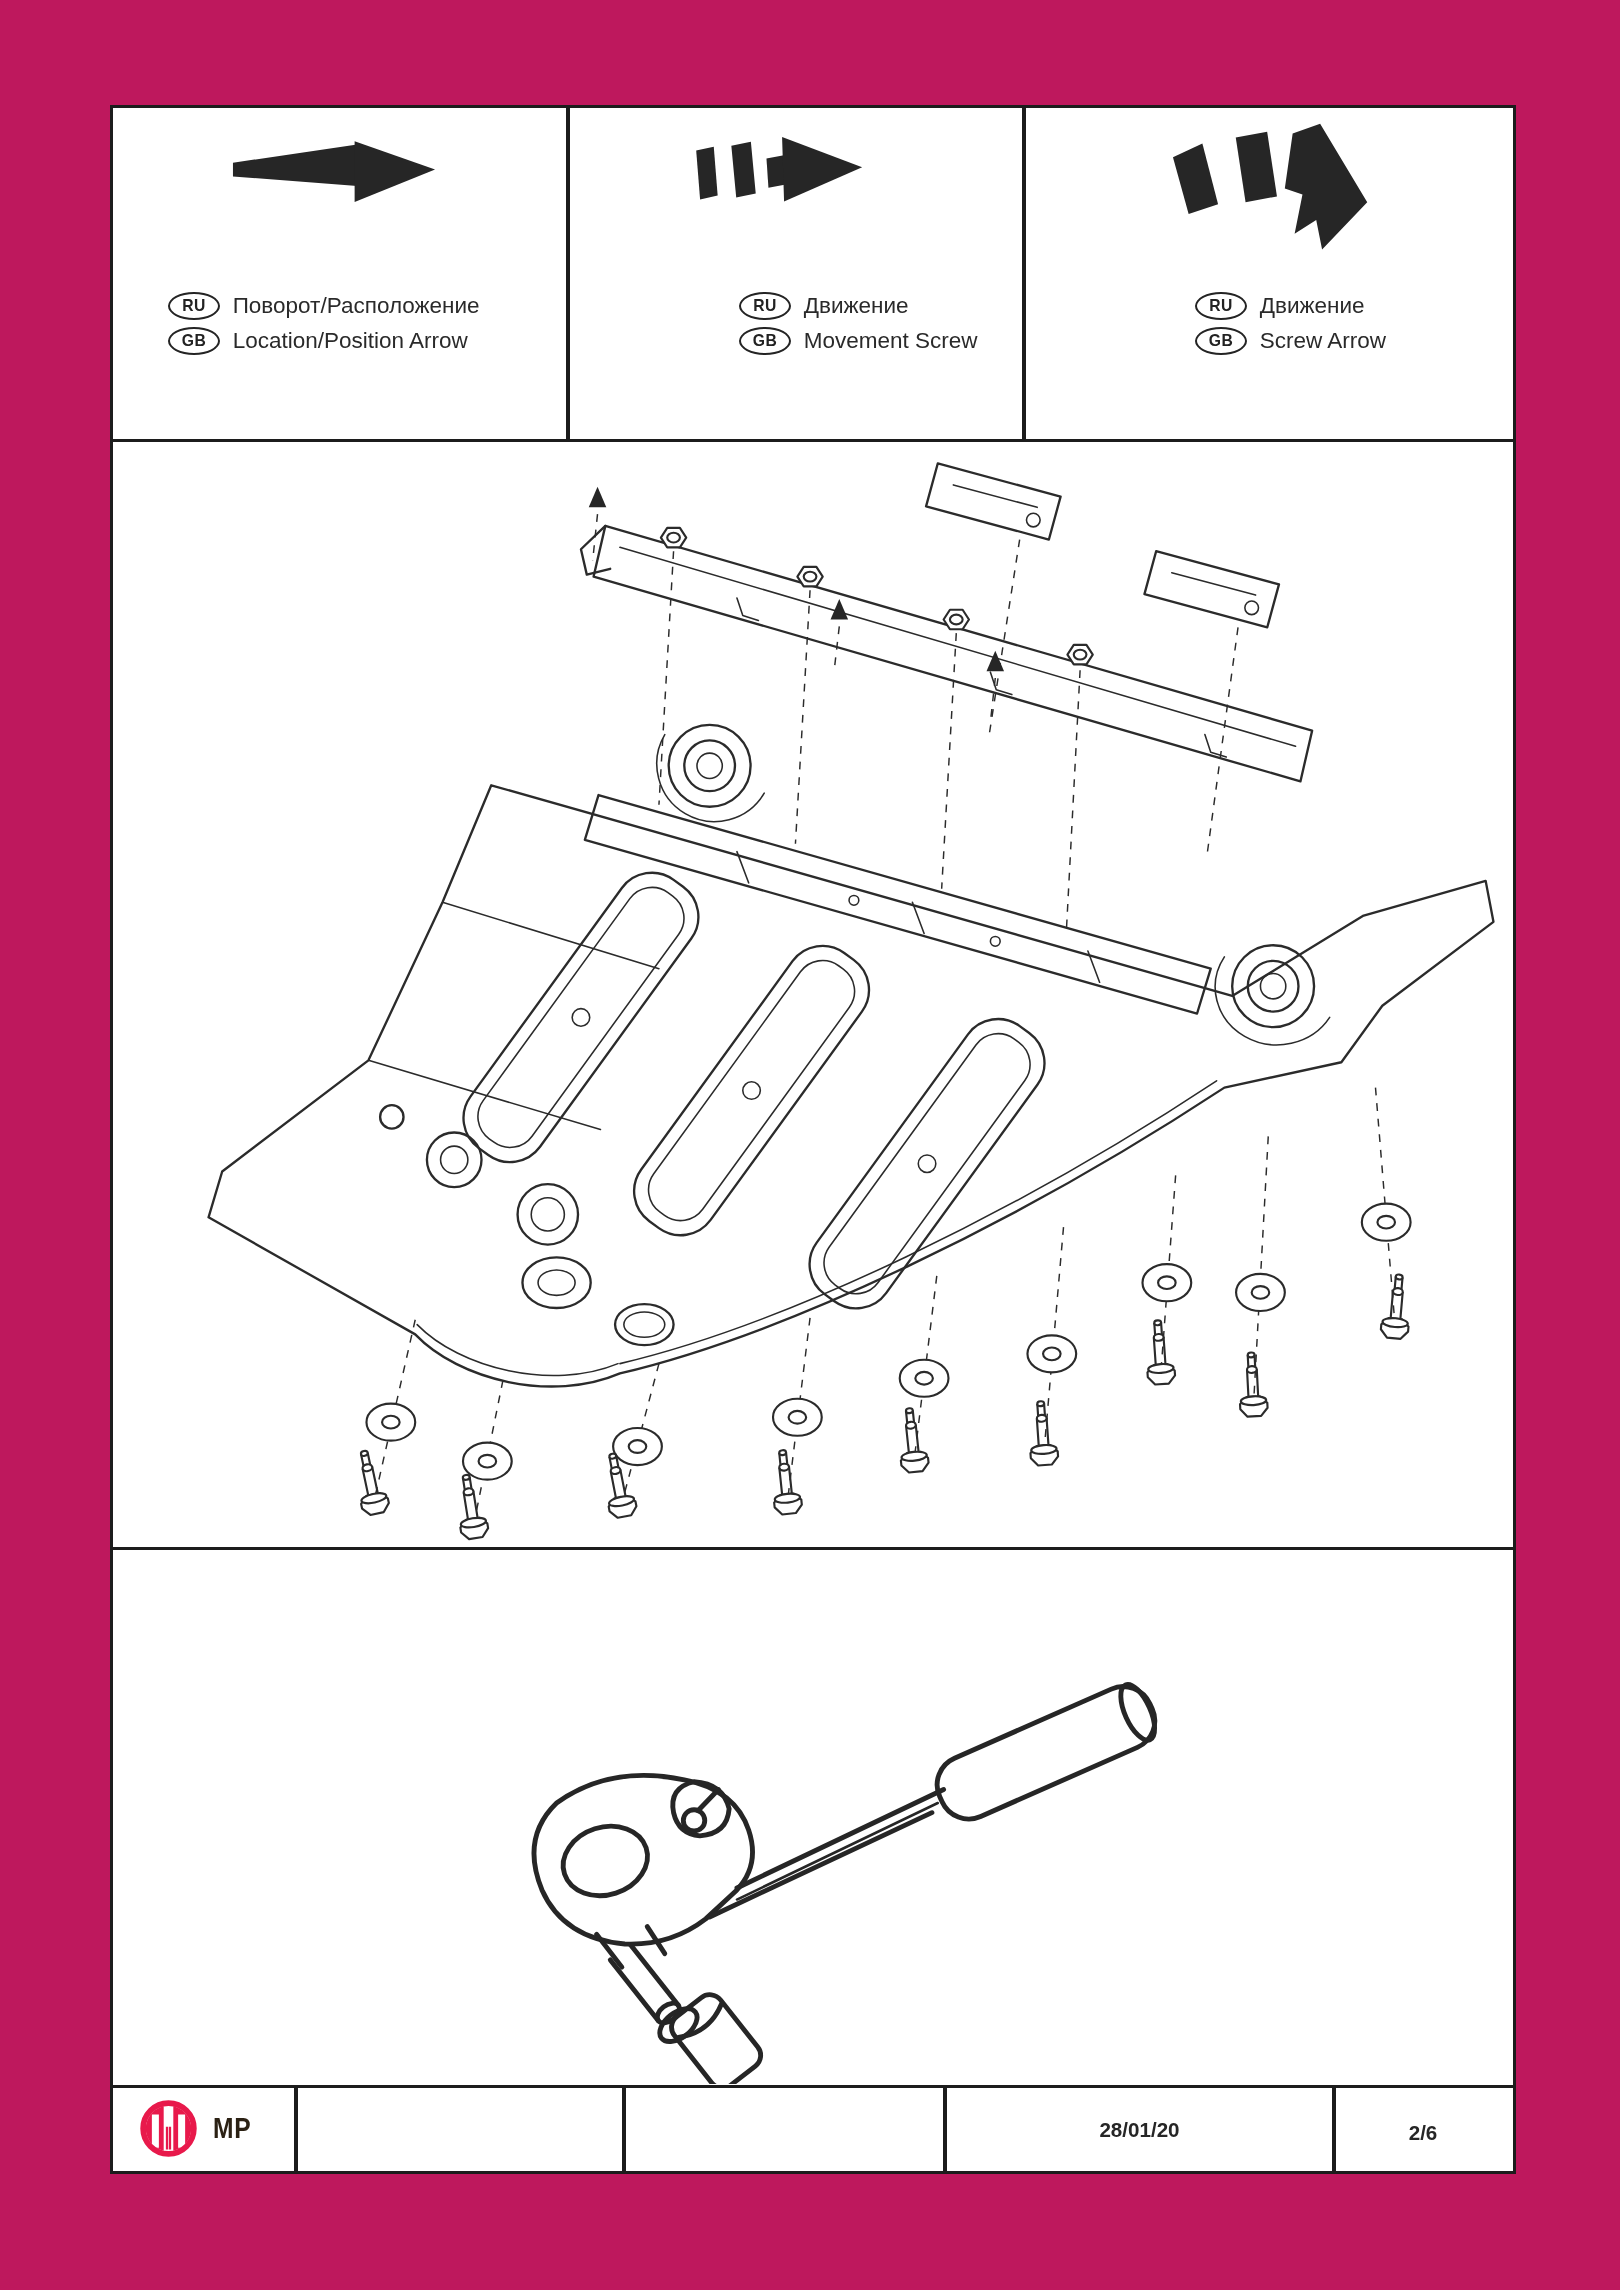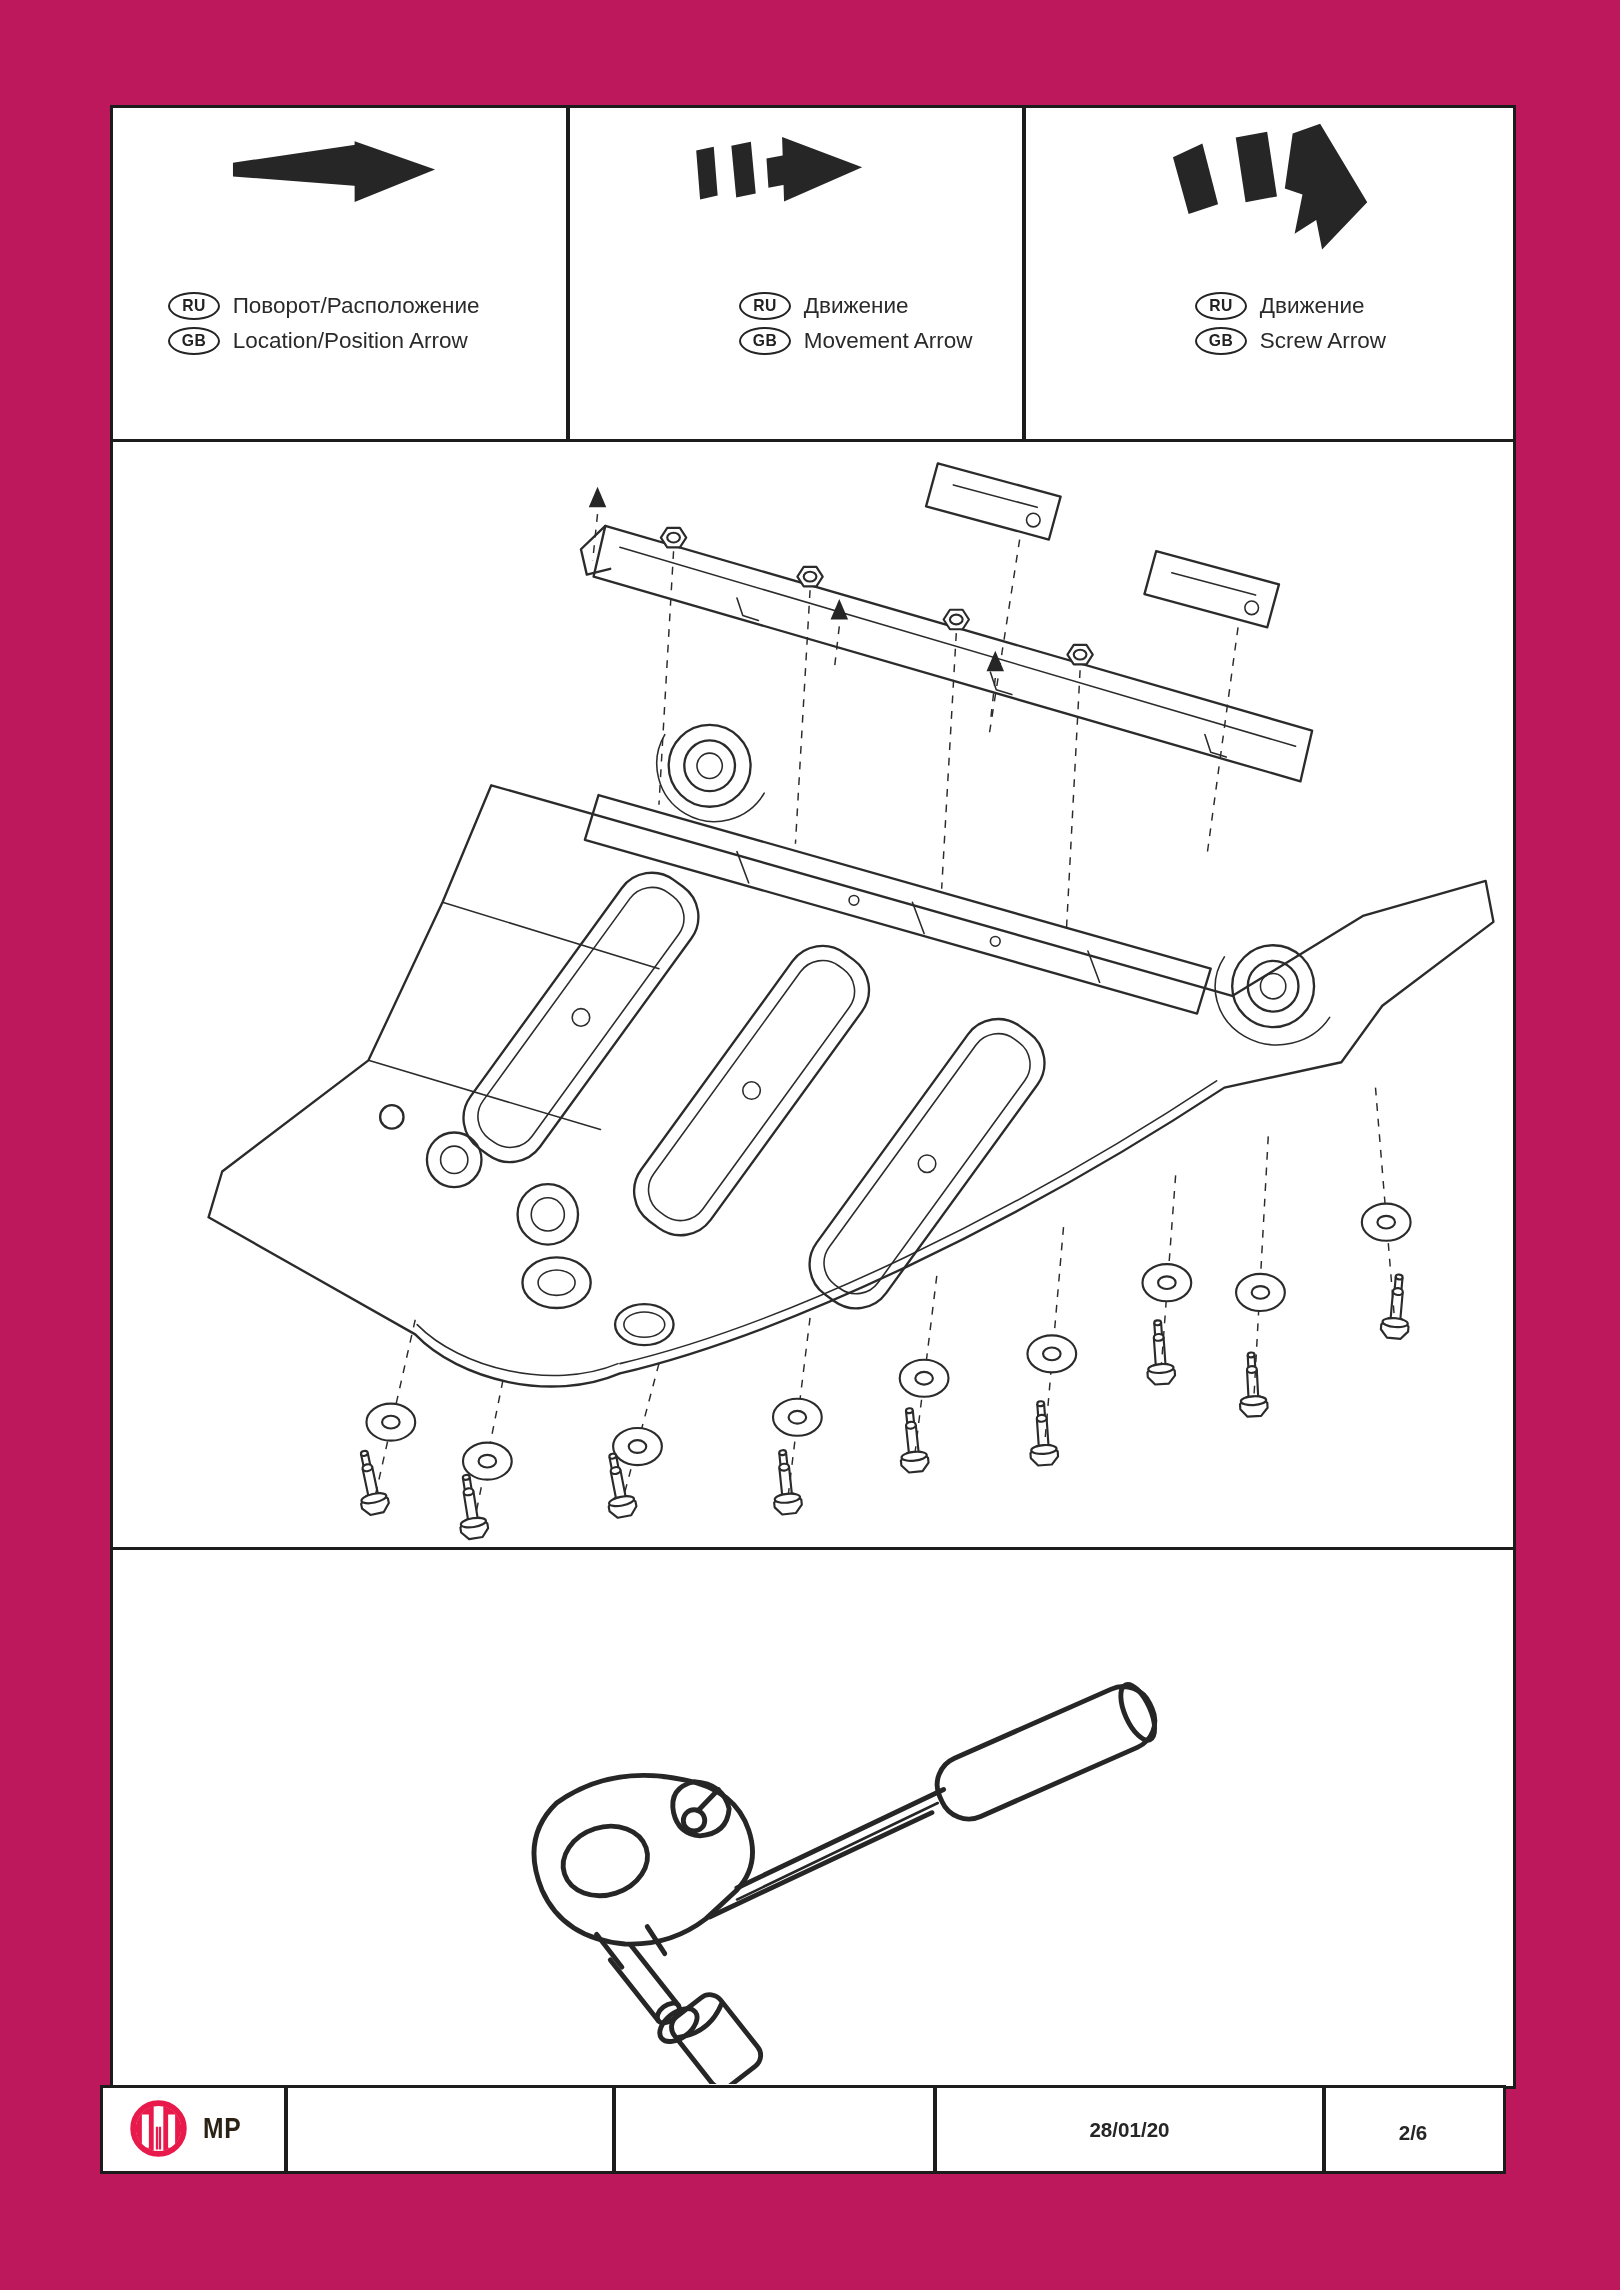--- a/index.html
+++ b/index.html
@@ -66,21 +66,21 @@
           <path class="solid" d="M96 2 L178 33 L98 68 Z"></path>
         </svg>
       </div>
       <div class="lbl" style="left:169px;top:184px;">
         <div class="lbl-row">
           <span class="badge">RU</span>
           <span class="lbl-txt">Движение</span>
         </div>
         <div class="lbl-row">
           <span class="badge">GB</span>
-          <span class="lbl-txt">Movement Arrow</span>
+          <span class="lbl-txt">Movement Screw</span>
         </div>
       </div>
     </div>
 
     <div class="cell" style="left:913px;width:485px;">
       <div class="arrow-wrap" style="left:141px;top:3.9px;">
         <svg width="216" height="157" viewBox="0 0 220 160">
           <path class="solid" d="M6 46 L36 32 L52 94 L22 104 Z"></path>
           <path class="solid" d="M70 26 L102 20 L112 86 L80 92 Z"></path>
           <path class="solid" d="M128 22 L156 12 L204 92 L158 140 L152 110 L130 124 L138 84 L120 78 Z"></path>
@@ -300,21 +300,21 @@
           <ellipse class="tool" stroke-width="4" rx="22" ry="13"></ellipse>
         </g>
         <g transform="translate(618,508) rotate(-38)">
           <rect class="tool" x="-30" y="-44" width="60" height="90" rx="14"></rect>
           <path class="tool" stroke-width="4" d="M-28 -26 Q 0 -10 28 -26"></path>
         </g>
       </g>
     </svg>
   </div>
 
-  <div class="box" style="left:100px;top:2085px;width:1406px;height:89px;">
+  <div class="box" style="left:110px;top:2085px;width:1406px;height:89px;">
     <div class="vdiv" style="left:181px;"></div>
     <div class="vdiv" style="left:509px;"></div>
     <div class="vdiv" style="left:830px;"></div>
     <div class="vdiv" style="left:1219px;"></div>
 
     <div class="fcell" style="left:0;width:181px;">
       <div class="logo-wrap">
         <svg width="63" height="67" viewBox="0 0 72 72">
           <circle cx="36" cy="36" r="26" fill="#e8194b"></circle>
           <rect x="30.5" y="8" width="11" height="56" fill="#ffffff"></rect>

